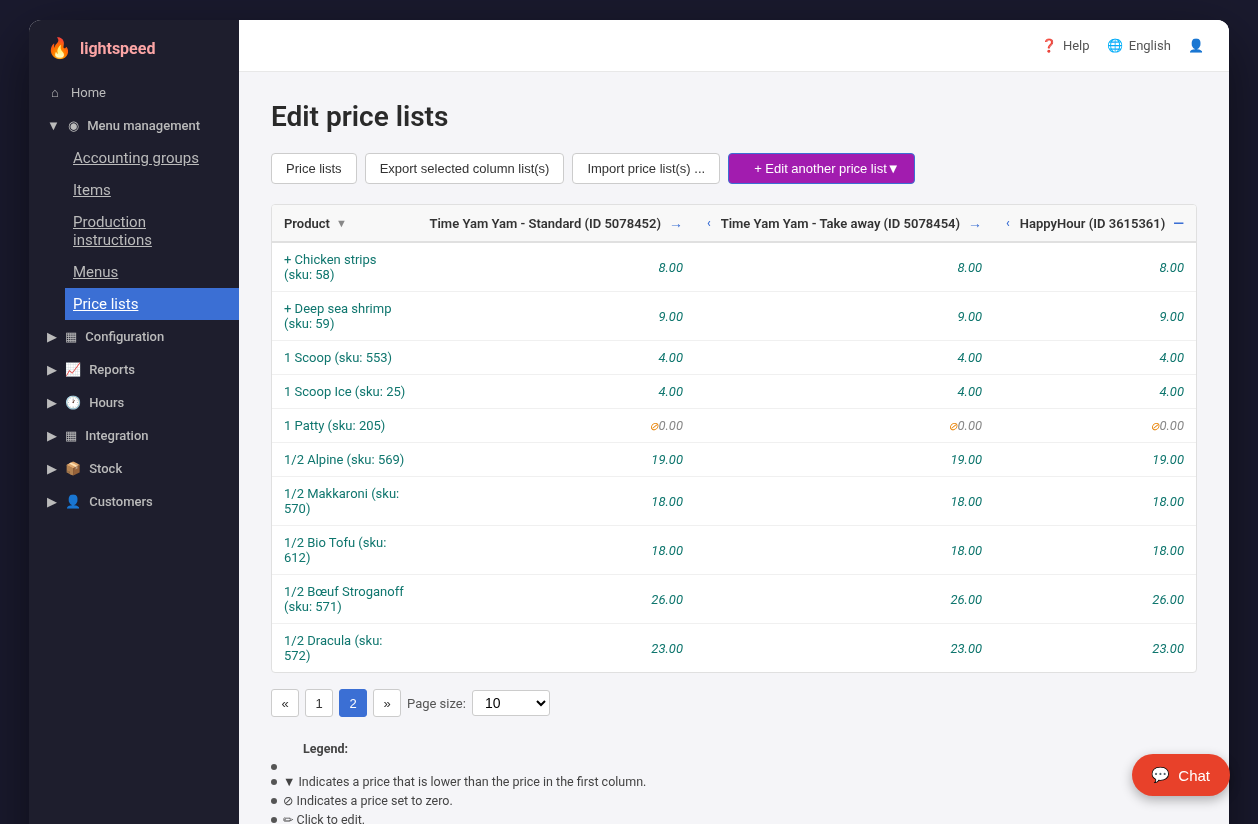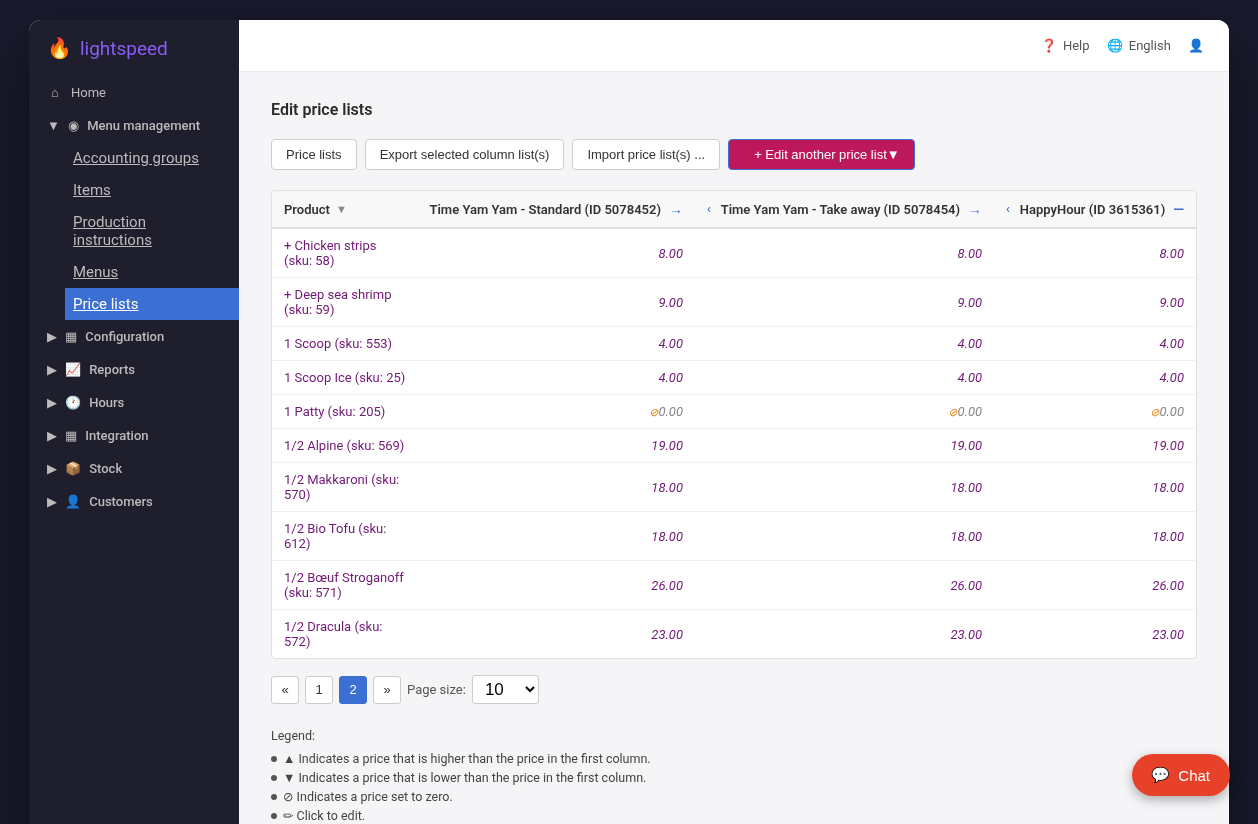--- a/index.html
+++ b/index.html
@@ -34,23 +34,23 @@
       padding: 16px 18px;
       display: flex;
       align-items: center;
       gap: 8px;
     }
     .logo-icon {
       color: #e8412a;
       font-size: 20px;
     }
     .logo-text {
-      color: #8b5cf6;
-      font-size: 19px;
-      font-weight: 400;
+      color: #fca5a5;
+      font-size: 16px;
+      font-weight: 700;
     }
     .sidebar-nav {
       flex: 1;
       overflow-y: auto;
       padding-bottom: 20px;
     }
     .nav-item {
       display: flex;
       align-items: center;
       padding: 9px 18px;
@@ -106,21 +106,21 @@
       color: #555;
       cursor: pointer;
     }
     
     .page-content {
       flex: 1;
       padding: 28px 32px;
       overflow-y: auto;
     }
     .page-title {
-      font-size: 16px;
+      font-size: 28px;
       font-weight: 600;
       color: #2a2a2a;
       margin-bottom: 20px;
     }
     
     .toolbar {
       display: flex;
       gap: 8px;
       margin-bottom: 20px;
       flex-wrap: wrap;
@@ -128,21 +128,21 @@
     .btn {
       padding: 7px 14px;
       font-size: 13px;
       border-radius: 4px;
       cursor: pointer;
       border: 1px solid #ccc;
       background: #fff;
       color: #333;
     }
     .btn-primary {
-      background: #be185d;
+      background: #a21caf;
       color: #fff;
       border-color: #3b6fd4;
       padding-left: 25px;
     }
     
     .table-container {
       background: #fff;
       border: 1px solid #e0e0e0;
       border-radius: 4px;
       overflow: hidden;
@@ -166,21 +166,21 @@
     }
     thead th:not(:first-child) {
       text-align: right;
     }
     tbody tr {
       border-bottom: 1px solid #f0f0f0;
     }
     tbody tr:last-child { border-bottom: none; }
     tbody td {
       padding: 9px 12px;
-      color: #701a75;
+      color: #0f766e;
     }
     tbody td:not(:first-child) {
       text-align: right;
       font-style: italic;
     }
     .col-product {
       display: flex;
       align-items: center;
       gap: 6px;
     }
@@ -227,35 +227,36 @@
       font-size: 13px;
       color: #333;
     }
     .page-btn.active {
       background: #3b6fd4;
       color: #fff;
       border-color: #3b6fd4;
     }
     .page-size-label { color: #555; }
     .page-size-select {
-      padding: 3px 8px 3px 8px;
+      padding: 3px 24px 3px 8px;
       border: 1px solid #ccc;
       border-radius: 3px;
-      font-size: 17px;
+      font-size: 14px;
       background: #fff;
       cursor: pointer;
     }
     
     .legend {
       font-size: 12.5px;
       color: #444;
     }
     .legend-title {
-      font-weight: 400;
+      font-weight: 700;
       margin-bottom: 6px;
+      margin-left: 32px;
     }
     .legend-items { list-style: none; }
     .legend-items li {
       padding: 2px 0;
       display: flex;
       align-items: center;
       gap: 6px;
     }
     .legend-dot {
       width: 6px;
@@ -499,21 +500,20 @@
           <option>50</option>
           <option>100</option>
         </select>
       </div>
 
       <div class="legend">
         <div class="legend-title">Legend:</div>
         <ul class="legend-items" id="legend-list">
         <li>
               <span class="legend-dot"></span>
-              <span>▲ Indicates a price that is higher than the price in the first column.</span>
             </li>
             <li>
               <span class="legend-dot"></span>
               <span>▼ Indicates a price that is lower than the price in the first column.</span>
             </li>
             <li>
               <span class="legend-dot"></span>
               <span>⊘ Indicates a price set to zero.</span>
             </li>
             <li>

